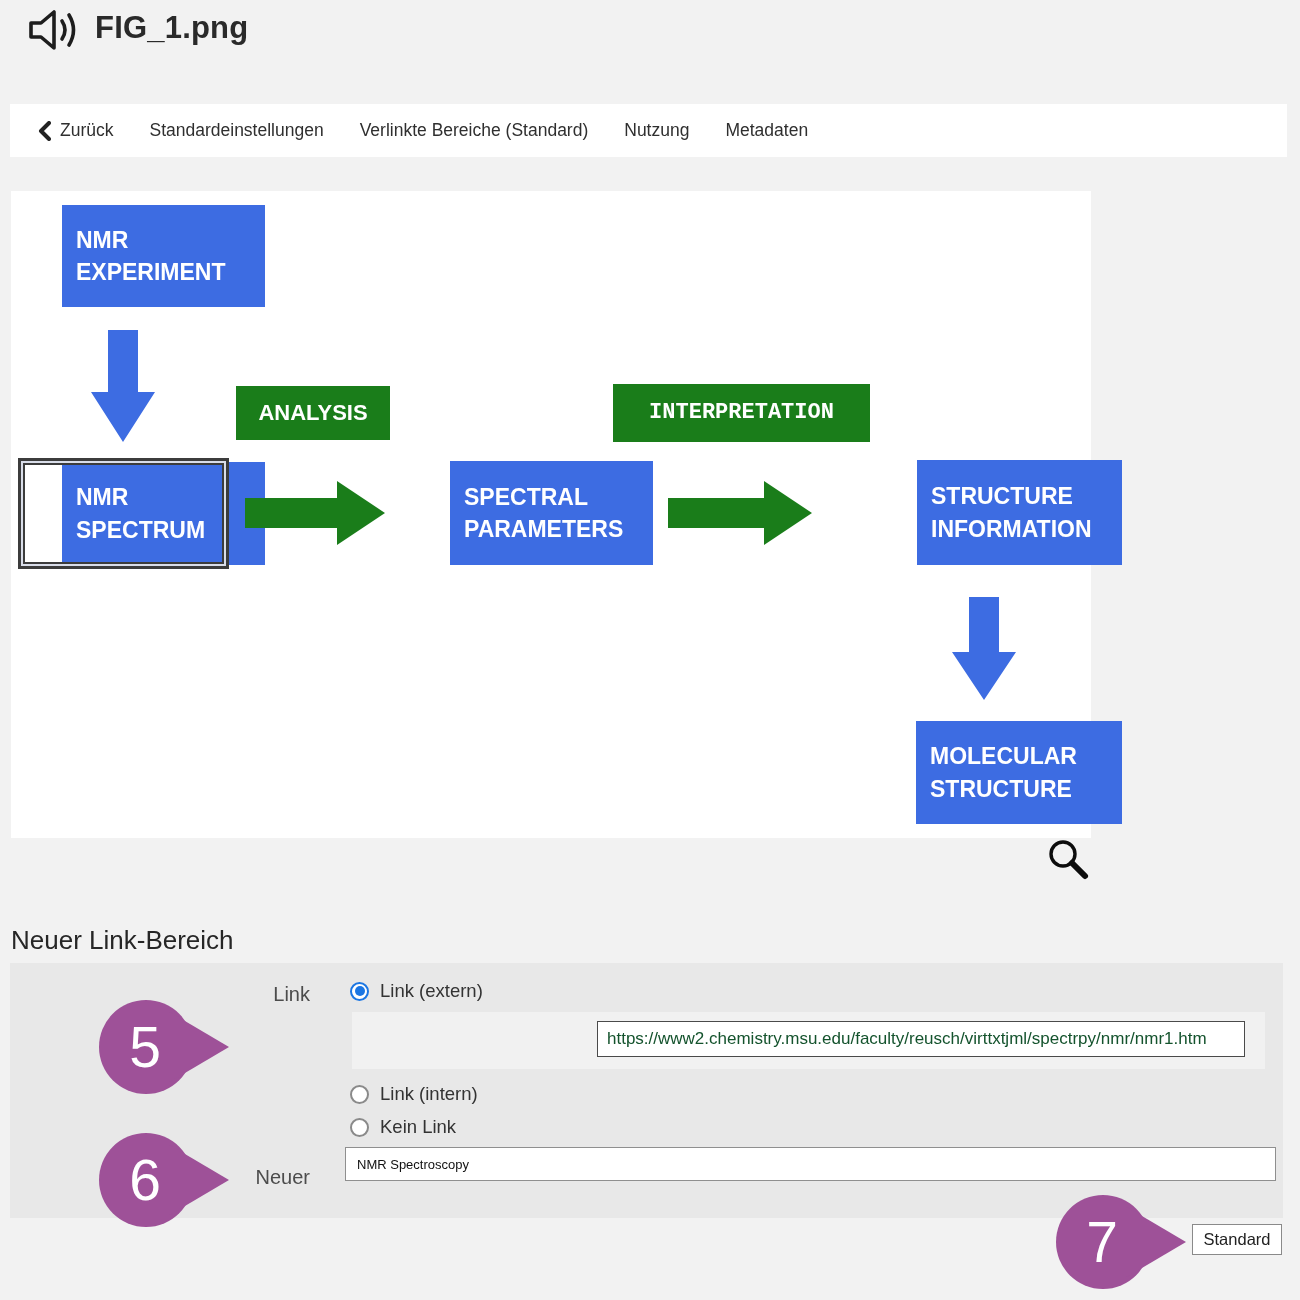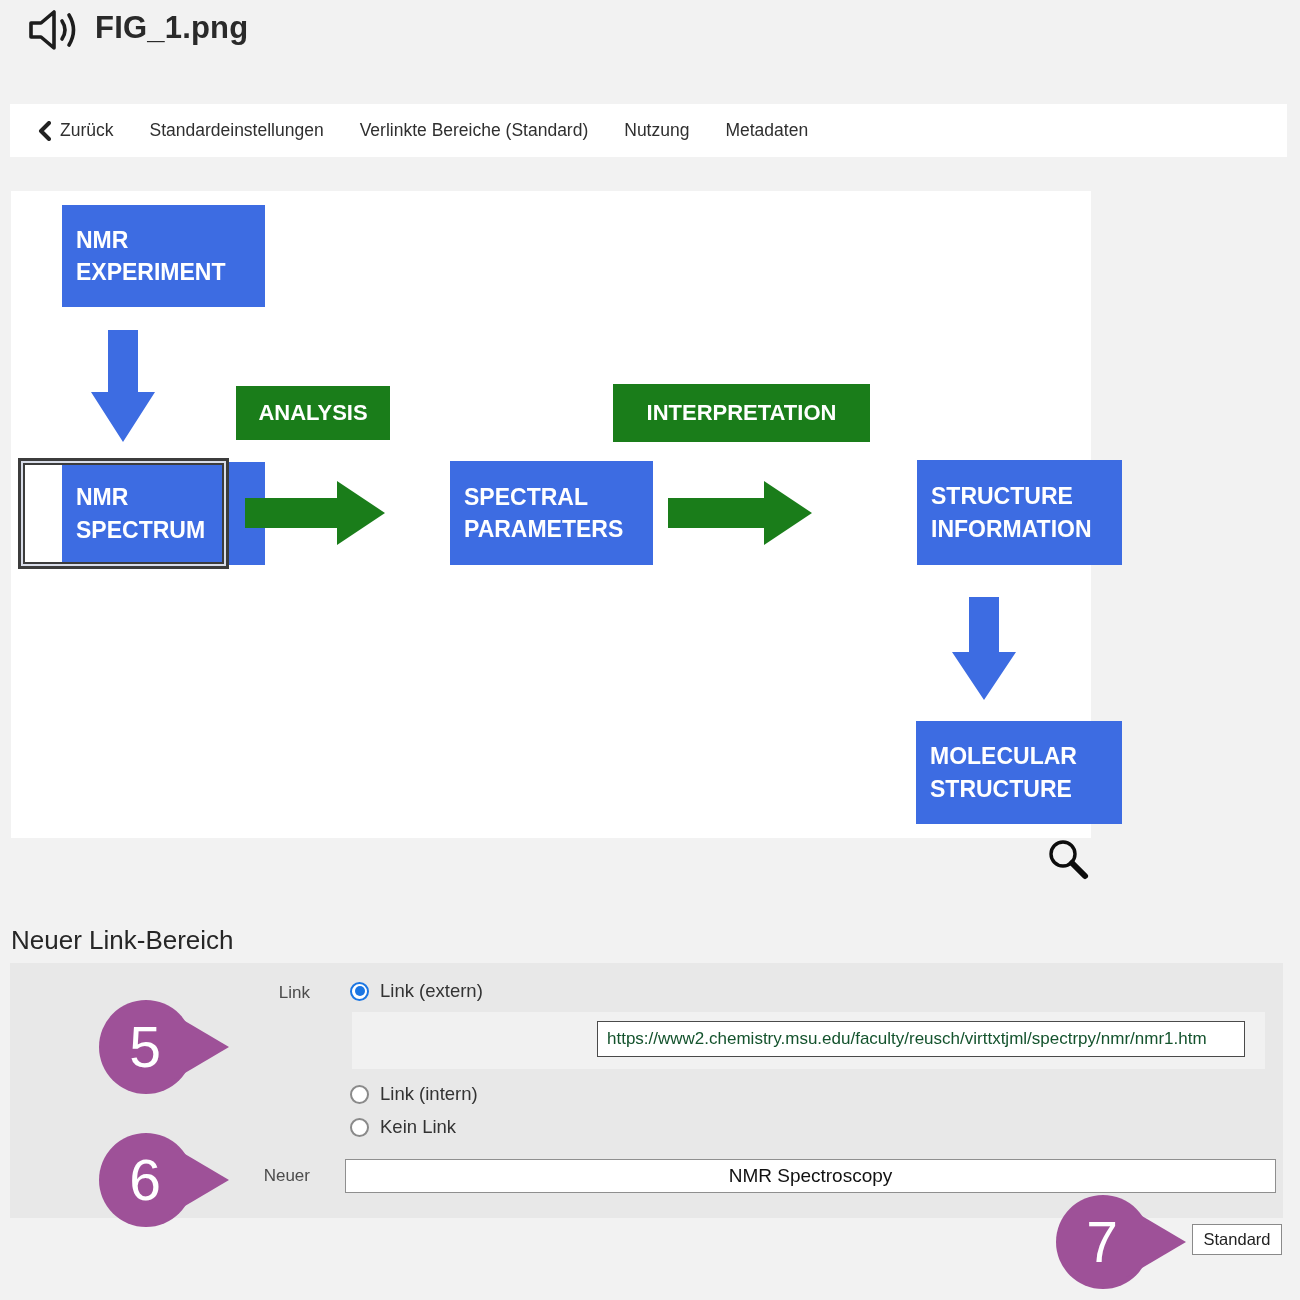--- a/index.html
+++ b/index.html
@@ -26,32 +26,32 @@
   .farrow { position:absolute; }
   .region-frame { position:absolute; left:7px; top:267px; width:211px; height:111px;
                   border:3px solid #3c3c3c;
                   box-shadow: inset 0 0 0 2px #d9dde9, inset 0 0 0 4px #3c3c3c;
                   cursor:move; }
   .magnifier-btn { position:absolute; left:1045px; top:838px; width:46px; height:44px; cursor:pointer; }
 
   
   .section-heading { position:absolute; left:11px; top:925px; font-size:26px; color:#262626; }
   .form-panel { position:absolute; left:10px; top:963px; width:1273px; height:255px; background:#e8e8e8; }
-  .field-label { position:absolute; left:0; width:300px; text-align:right; font-size:17px; color:#4c4c4c; }
+  .field-label { position:absolute; left:0; width:300px; text-align:right; font-size:20px; color:#4c4c4c; }
   .radio-row { position:absolute; display:flex; align-items:center; gap:11px; font-size:18.5px; color:#333; cursor:pointer; }
   .radio { width:19px; height:19px; border:2px solid #8a8a8a; border-radius:50%; background:#fff; position:relative; flex:0 0 auto; }
   .radio.checked { border-color:#1b76e3; }
   .radio.checked::after { content:""; position:absolute; inset:2.5px; border-radius:50%; background:#1b76e3; }
   .url-strip { position:absolute; left:342px; top:49px; width:913px; height:57px; background:#f1f1f1; }
   .url-input { position:absolute; left:245px; top:9px; width:648px; height:36px; background:#fff;
                border:1px solid #4a4a4a; font-size:17px; padding:0 9px; color:#14532d;
                font-family:"Liberation Sans", sans-serif; white-space:nowrap; overflow:hidden; }
-  .name-input { position:absolute; left:335px; top:196px; width:931px; height:34px; background:#fff;
-                border:1px solid #8f8f8f; font-size:19px; padding:0 11px; color:#111;
-                font-family:"Liberation Sans", sans-serif;text-align:center; }
+  .name-input { position:absolute; left:335px; top:184px; width:931px; height:34px; background:#fff;
+                border:1px solid #8f8f8f; font-size:13px; padding:0 11px; color:#111;
+                font-family:"Liberation Sans", sans-serif; }
   .save-button { position:absolute; left:1192px; top:1224px; width:90px; height:31px; background:#fff;
                  border:1px solid #8a8a8a; font-size:16.5px; color:#222; cursor:pointer;
                  font-family:"Liberation Sans", sans-serif; }
 
   
   .marker { position:absolute; width:135px; height:96px; pointer-events:none; }
   .marker text { font-family:"Liberation Sans", sans-serif; }
 </style>
 </head>
 <body>
@@ -104,21 +104,21 @@
 
     <svg class="farrow" style="left:234px; top:290px;" width="140" height="64" viewBox="0 0 140 64">
       <polygon points="0,17 92,17 92,0 140,32 92,64 92,47 0,47" fill="#1a7d1a"></polygon>
     </svg>
 
     <div class="fbox blue" style="left:399px; top:270px; width:203px; height:104px;">
       <span>SPECTRAL</span>
       <span>PARAMETERS</span>
     </div>
 
-    <div class="fbox green" style="left:602px; top:193px; width:257px; height:58px;">
+    <div class="fbox green" style="left:602px; top:193px; width:257px; height:58px;font-family:Liberation Mono, monospace;">
       <span>INTERPRETATION</span>
     </div>
 
     <svg class="farrow" style="left:657px; top:290px;" width="144" height="64" viewBox="0 0 144 64">
       <polygon points="0,17 96,17 96,0 144,32 96,64 96,47 0,47" fill="#1a7d1a"></polygon>
     </svg>
 
     <div class="fbox blue" style="left:866px; top:269px; width:205px; height:105px;">
       <span>STRUCTURE</span>
       <span>INFORMATION</span>

